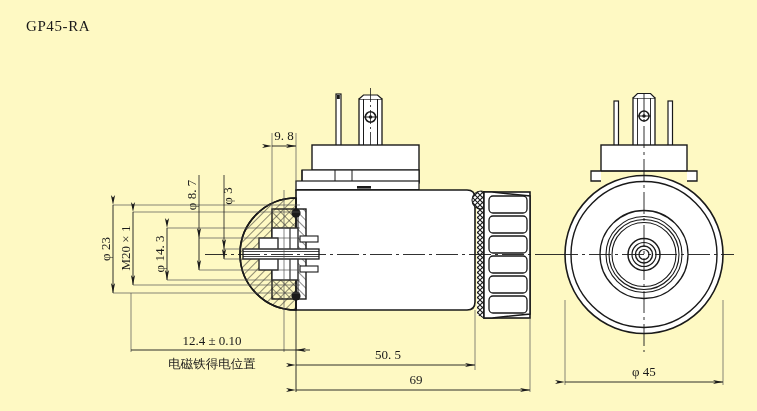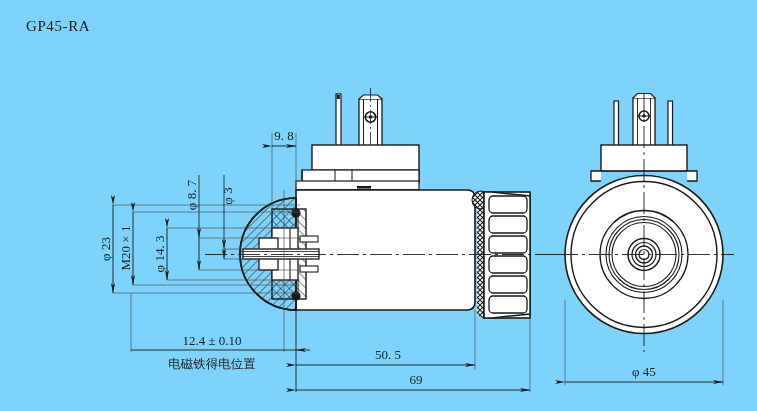--- a/index.html
+++ b/index.html
@@ -4,21 +4,21 @@
 <style>
   html, body {
     margin: 0;
     padding: 0;
     background: #ffffff;
   }
   #sheet {
     position: relative;
     width: 757px;
     height: 411px;
-    background: #7dd3fc;
+    background: #fef9c3;
     overflow: hidden;
     font-family: "Liberation Serif", serif;
   }
   #title {
     position: absolute;
     left: 26px;
     top: 18px;
     font-family: "Liberation Serif", serif;
     font-size: 15px;
     letter-spacing: 0.6px;

